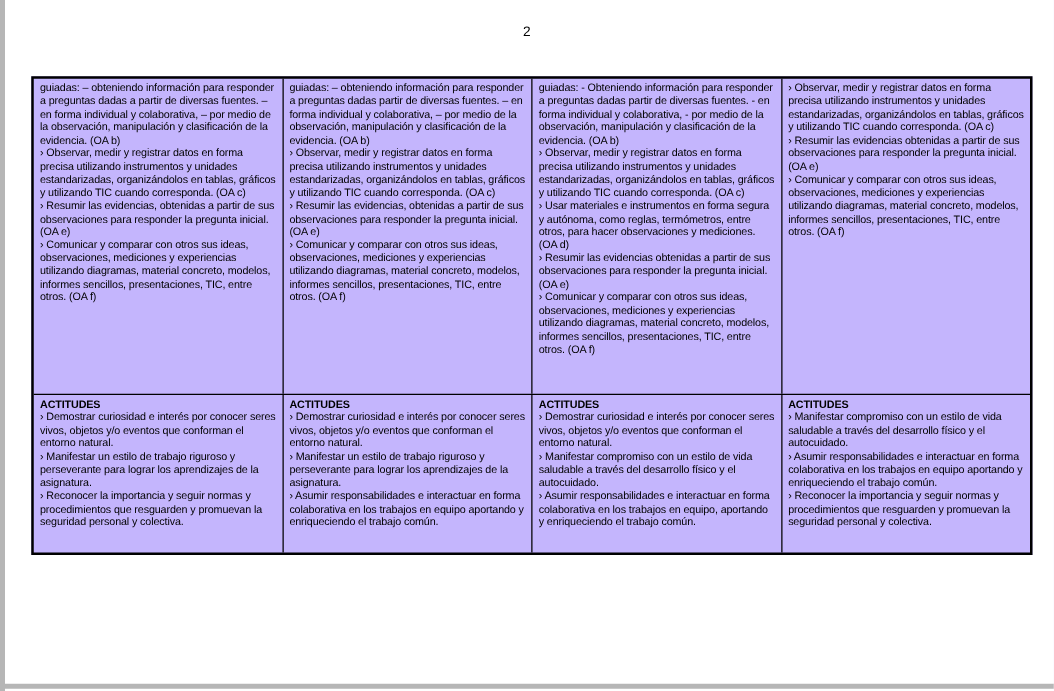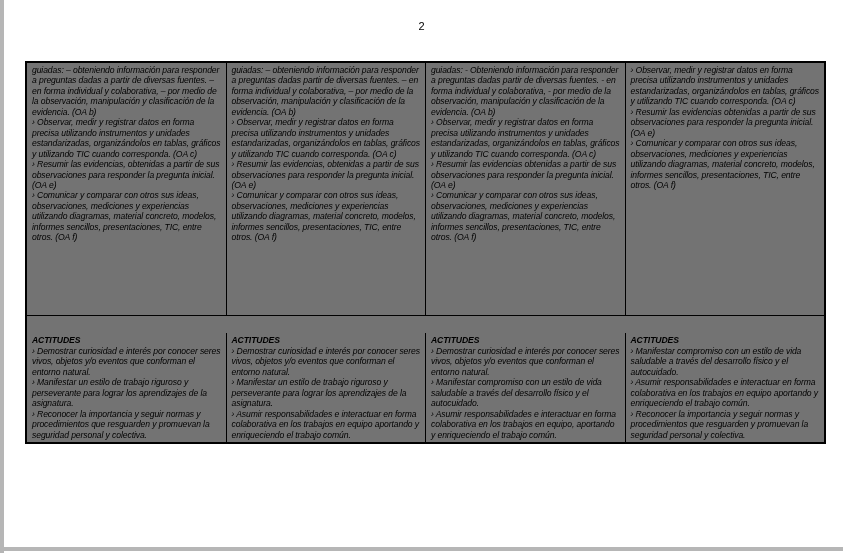--- a/index.html
+++ b/index.html
@@ -36,31 +36,29 @@
     font-size: 11px;
     color: #000;
   }
   .doc-table {
     position: absolute;
     left: 25px;
     top: 61px;
     width: 797px;
     border: 2px solid #000;
     box-sizing: content-box;
-    background: #737373;
-    font-style: italic;
+    background: #c4b5fd;
   }
   .t-row { display: flex; }
   .t-row.objectives {
     height: 252px;
     border-bottom: 1px solid #000;
   }
   .t-row.attitudes {
     height: 126px;
-    align-items: flex-end;
   }
   .t-cell {
     flex: 1 1 0;
     border-right: 1px solid #000;
     padding: 2px 4px 2px 5px;
     overflow: hidden;
     font-size: 8.6px;
     line-height: 10.45px;
     letter-spacing: -0.1px;
   }
@@ -90,20 +88,21 @@
     </div>
     <div class="t-cell">
       <p>guiadas: – obteniendo información para responder a preguntas dadas partir de diversas fuentes. – en forma individual y colaborativa, – por medio de la observación, manipulación y clasificación de la evidencia. (OA b)</p>
       <p>› Observar, medir y registrar datos en forma precisa utilizando instrumentos y unidades estandarizadas, organizándolos en tablas, gráficos y utilizando TIC cuando corresponda. (OA c)</p>
       <p>› Resumir las evidencias, obtenidas a partir de sus observaciones para responder la pregunta inicial. (OA e)</p>
       <p>› Comunicar y comparar con otros sus ideas, observaciones, mediciones y experiencias utilizando diagramas, material concreto, modelos, informes sencillos, presentaciones, TIC, entre otros. (OA f)</p>
     </div>
     <div class="t-cell">
       <p>guiadas: - Obteniendo información para responder a preguntas dadas partir de diversas fuentes. - en forma individual y colaborativa, - por medio de la observación, manipulación y clasificación de la evidencia. (OA b)</p>
       <p>› Observar, medir y registrar datos en forma precisa utilizando instrumentos y unidades estandarizadas, organizándolos en tablas, gráficos y utilizando TIC cuando corresponda. (OA c)</p>
+      <p>› Usar materiales e instrumentos en forma segura y autónoma, como reglas, termómetros, entre otros, para hacer observaciones y mediciones. (OA d)</p>
       <p>› Resumir las evidencias obtenidas a partir de sus observaciones para responder la pregunta inicial. (OA e)</p>
       <p>› Comunicar y comparar con otros sus ideas, observaciones, mediciones y experiencias utilizando diagramas, material concreto, modelos, informes sencillos, presentaciones, TIC, entre otros. (OA f)</p>
     </div>
     <div class="t-cell">
       <p>› Observar, medir y registrar datos en forma precisa utilizando instrumentos y unidades estandarizadas, organizándolos en tablas, gráficos y utilizando TIC cuando corresponda. (OA c)</p>
       <p>› Resumir las evidencias obtenidas a partir de sus observaciones para responder la pregunta inicial. (OA e)</p>
       <p>› Comunicar y comparar con otros sus ideas, observaciones, mediciones y experiencias utilizando diagramas, material concreto, modelos, informes sencillos, presentaciones, TIC, entre otros. (OA f)</p>
     </div>
   </div>
 

